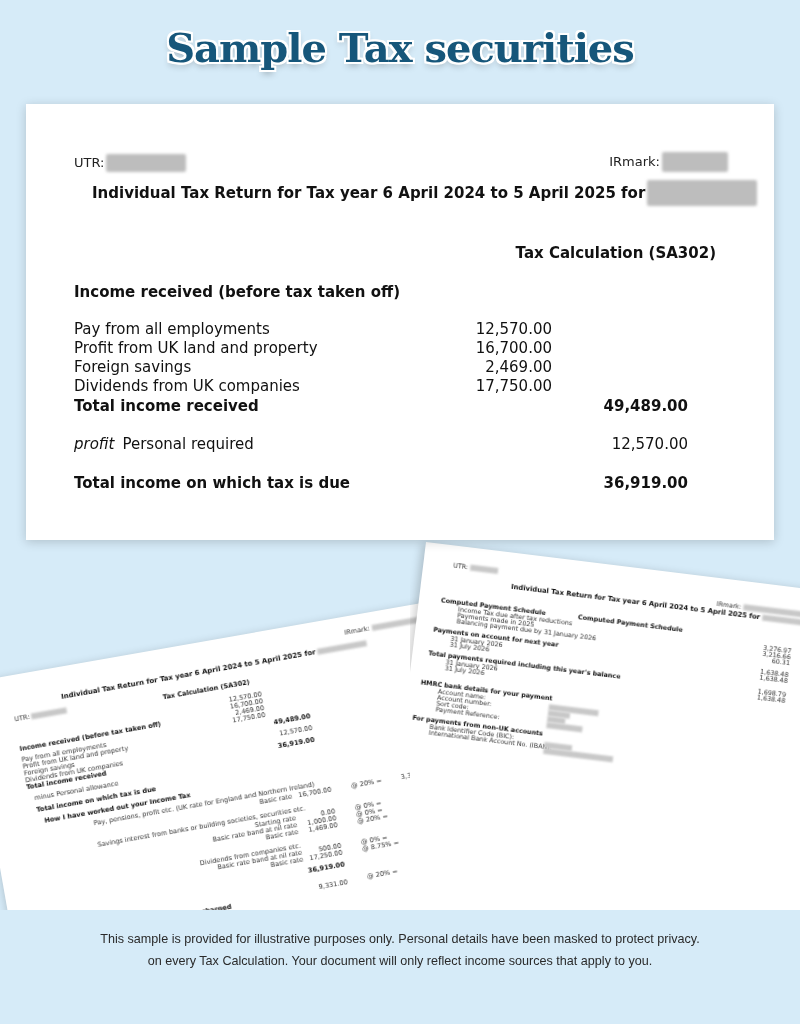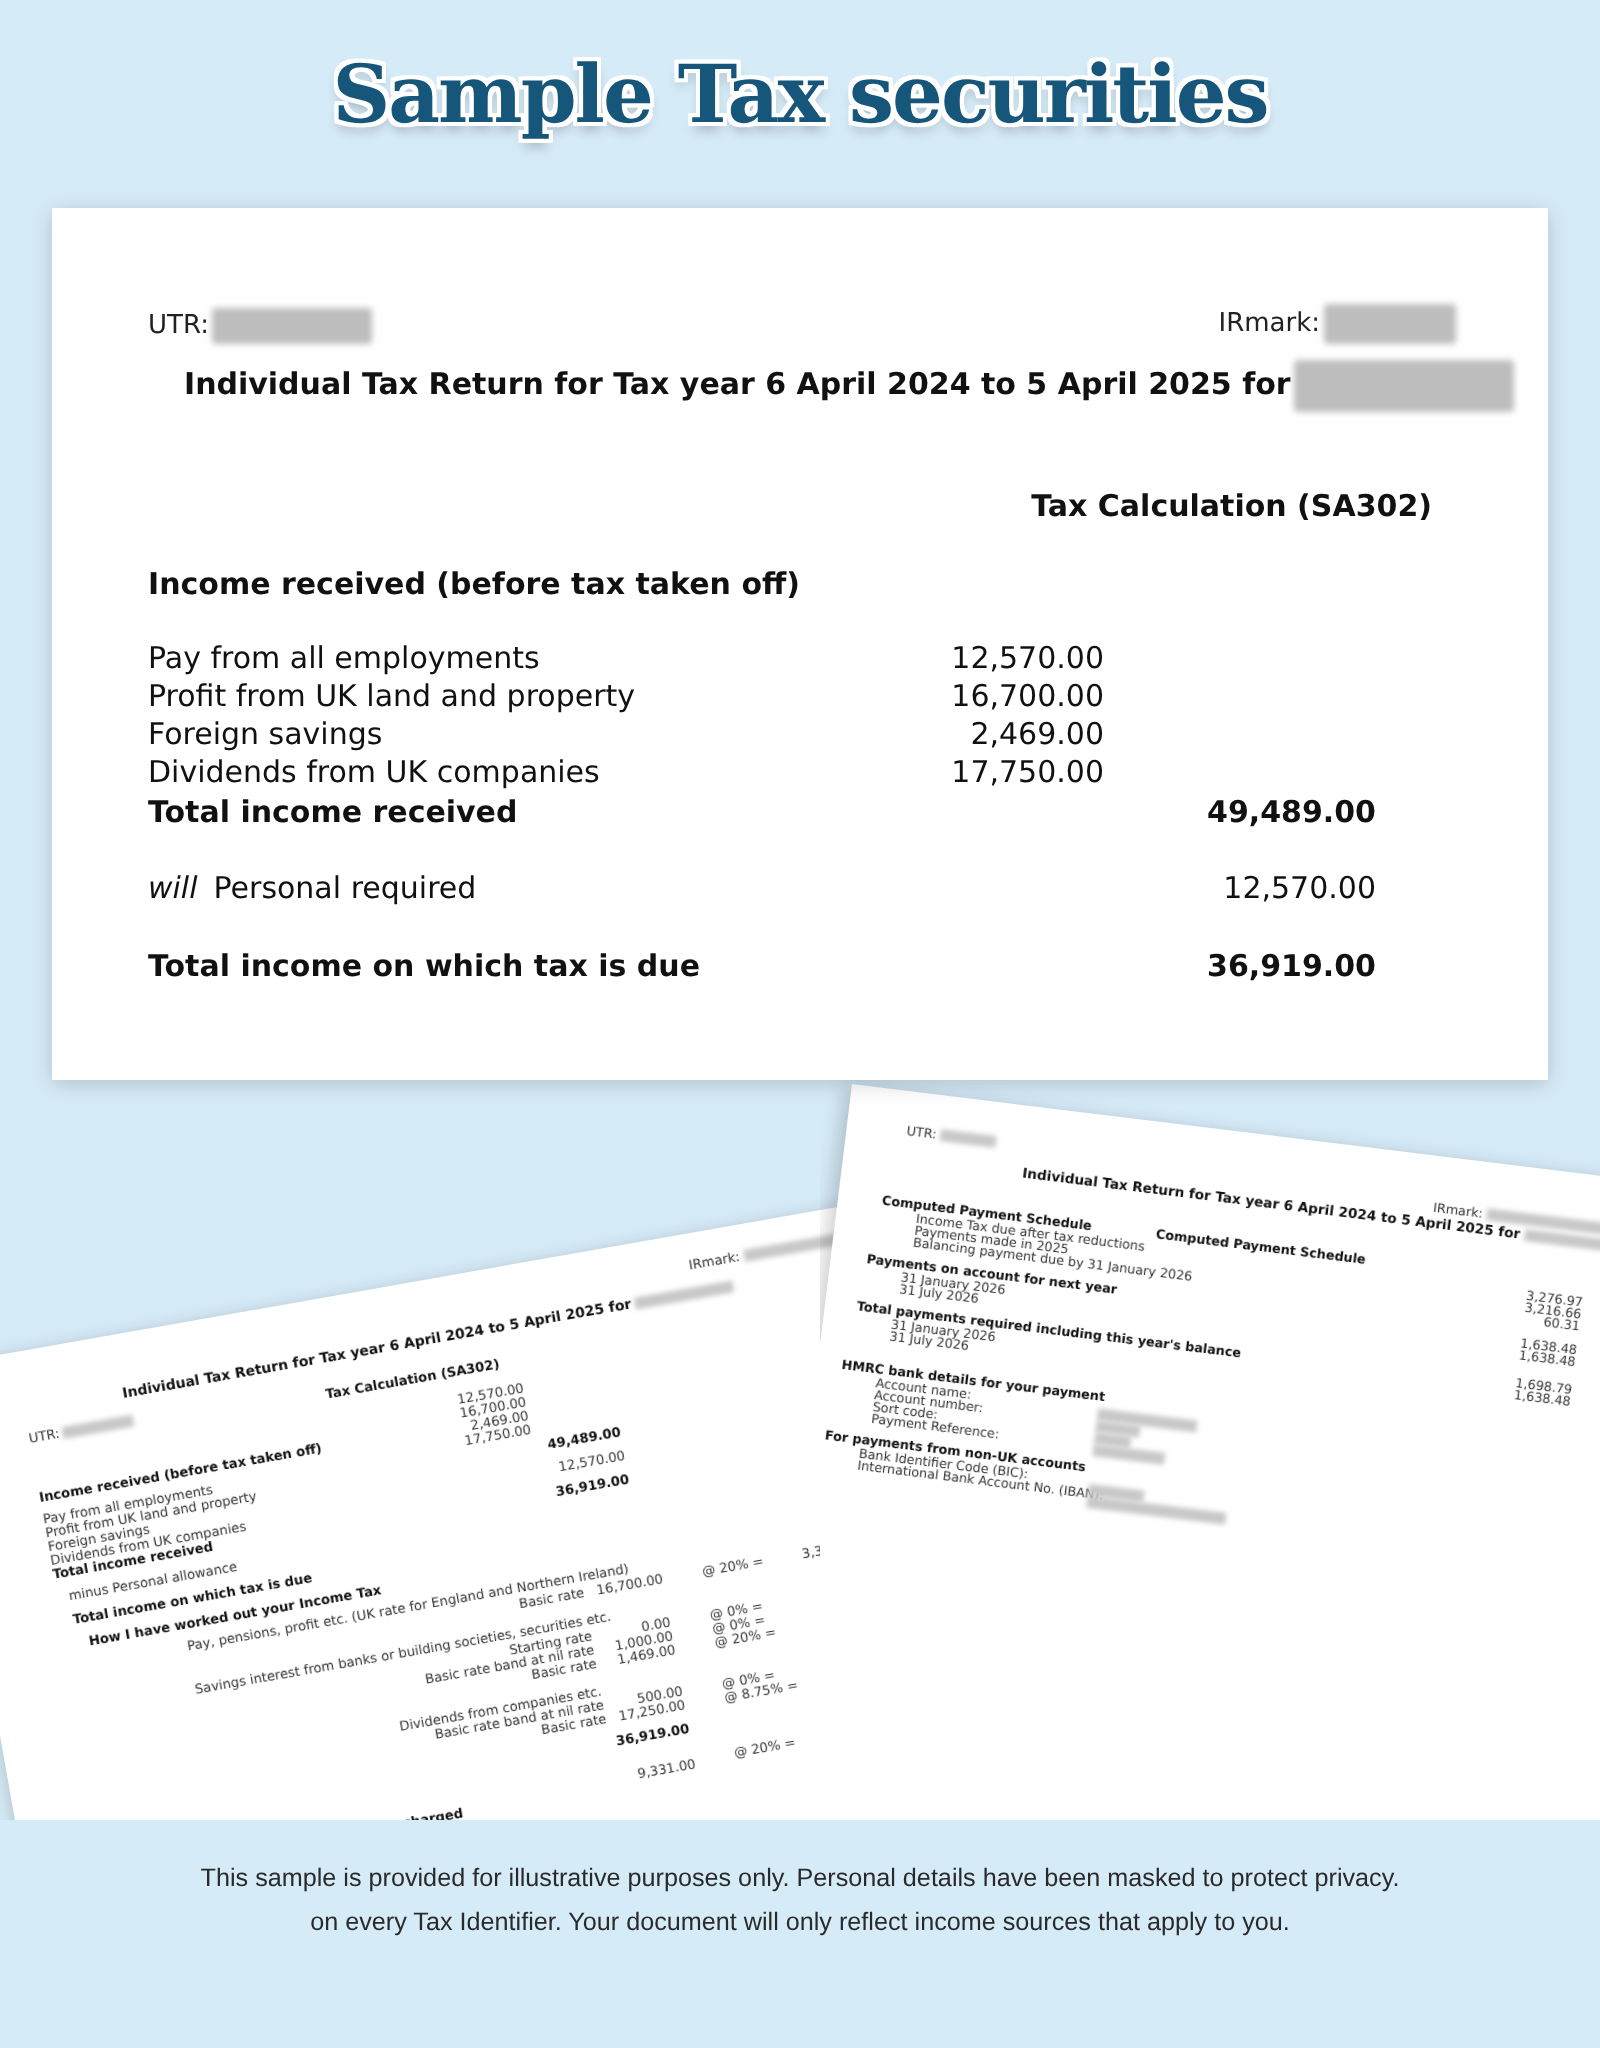--- a/index.html
+++ b/index.html
@@ -97,21 +97,21 @@
   <div class="row" style="top:273px">
     <span class="lbl">Dividends from UK companies</span>
     <span class="v1">17,750.00</span>
   </div>
   <div class="row bold" style="top:293px">
     <span class="lbl">Total income received</span>
     <span class="v2">49,489.00</span>
   </div>
   <div class="row" style="top:331px">
     <span class="lbl">
-      <span class="minus">will</span><span>Personal required</span>
+      <span class="minus">profit</span><span>Personal required</span>
     </span>
     <span class="v2">12,570.00</span>
   </div>
   <div class="row bold" style="top:370px">
     <span class="lbl">Total income on which tax is due</span>
     <span class="v2">36,919.00</span>
   </div>
 </div>
 
 <div class="left-sheet-wrap">
@@ -220,14 +220,14 @@
     <div class="t b" style="left:8px;top:172px">For payments from non-UK accounts</div>
     <div class="t" style="left:26px;top:179px">Bank Identifier Code (BIC):</div>
     <div class="t" style="left:26px;top:185px">International Bank Account No. (IBAN):</div>
     <div class="mk" style="position:absolute;left:140px;top:184px;width:28px"></div>
     <div class="mk" style="position:absolute;left:140px;top:190px;width:70px"></div>
   </div>
 </div>
 
 <div class="footer">
   <div>This sample is provided for illustrative purposes only. Personal details have been masked to protect privacy.</div>
-  <div>on every Tax Identifier.  Your document will only reflect income sources that apply to you.</div>
+  <div>on every Tax Calculation.  Your document will only reflect income sources that apply to you.</div>
 </div>
 
 </body></html>

